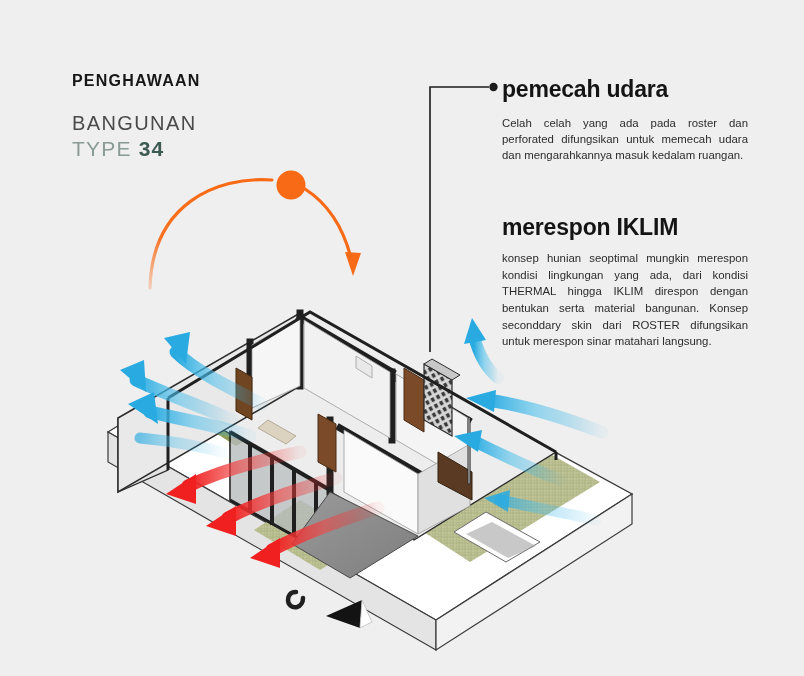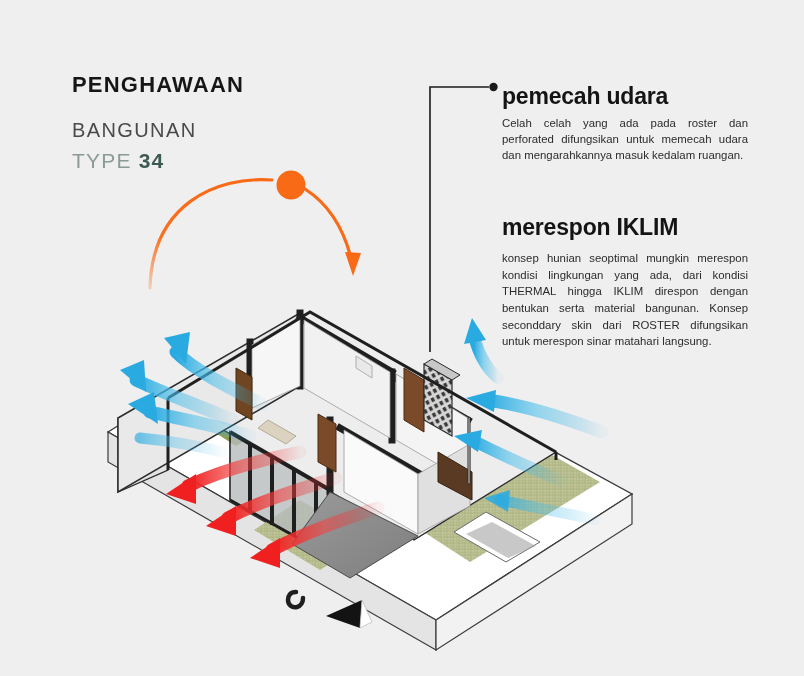--- a/index.html
+++ b/index.html
@@ -9,39 +9,38 @@
     font-family:"Liberation Sans", sans-serif;
     overflow:hidden;
     position:relative;
   }
   #stage{position:absolute;inset:0;}
   .abs{position:absolute;}
 
   
   #title-block{left:72px;top:72px;width:300px;}
   #title-main{
-    font-size:22px;font-weight:bold;letter-spacing:1.2px;
+    font-size:16px;font-weight:bold;letter-spacing:1.2px;
     color:#161616;line-height:1.18;
   }
   #title-sub{
     font-size:20px;font-weight:normal;letter-spacing:1.4px;
     color:#4a4a4a;line-height:1.3;margin-top:19px;
   }
   #title-type{
-    font-size:21px;letter-spacing:1.2px;margin-top:5px;
+    font-size:21px;letter-spacing:1.2px;
     color:#8a9a94;line-height:1.25;
   }
   #title-type b{color:#3d5a52;font-weight:bold;}
 
   
   #callout-head{
     left:502px;top:76px;width:280px;
     font-size:23px;font-weight:bold;color:#141414;
     letter-spacing:-0.2px;
-    margin-top:7px;
   }
   #callout-body{
     left:502px;top:115px;width:246px;
     font-size:11.4px;color:#2b2b2b;line-height:1.42;
     text-align:justify;
   }
   #iklim-head{
     left:502px;top:214px;width:280px;
     font-size:23px;font-weight:bold;color:#141414;
     letter-spacing:-0.2px;

